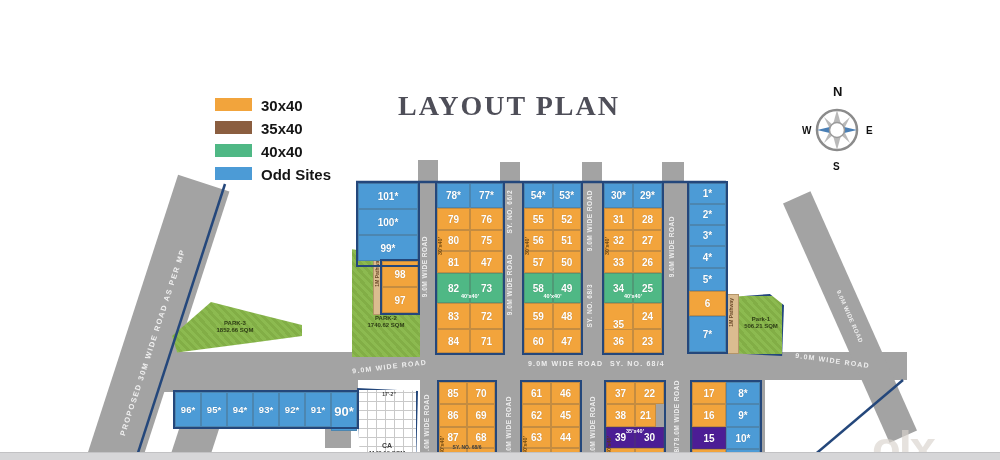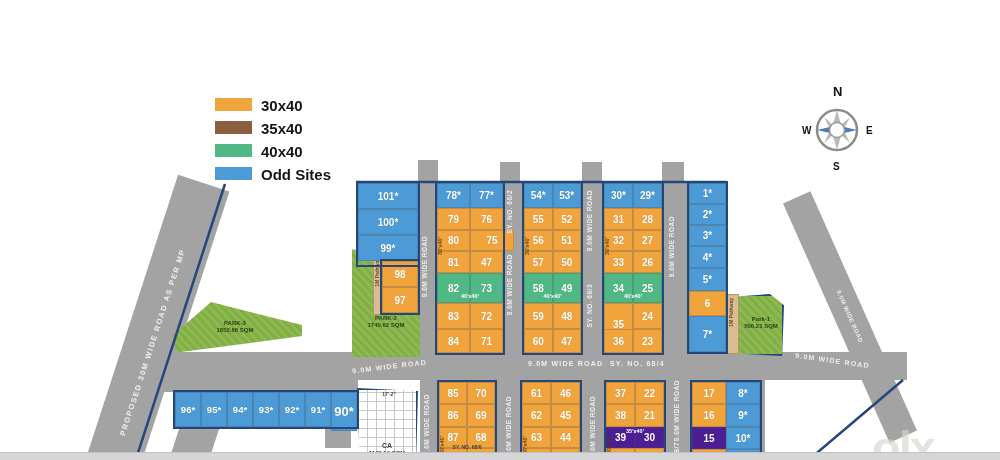--- a/index.html
+++ b/index.html
@@ -62,20 +62,21 @@
   #bottombar{position:absolute;left:0;top:452px;width:1000px;height:8px;background:#d6d6d8;border-top:1px solid #c2c2c4;}
   svg.overlay{position:absolute;left:0;top:0;pointer-events:none;}
 </style>
 </head>
 <body>
 
 <div id="stage">
 
 
   <div id="doc">
+    <div id="plan-title">LAYOUT PLAN</div>
     <div id="legend">
         <div class="lg-row" style="top: 53px; width: 140px;">
           <div class="lg-swatch" style="background: rgb(242, 164, 60);"></div>
           <div class="lg-label">30x40</div>
         </div>
         <div class="lg-row" style="top: 76px; width: 140px;">
           <div class="lg-swatch" style="background: rgb(139, 94, 64);"></div>
           <div class="lg-label">35x40</div>
         </div>
         <div class="lg-row" style="top: 99px; width: 140px;">
@@ -126,21 +127,21 @@
         <div class="cell pb" style="left: 358px; top: 191px; width: 60px; height: 26px;">99*</div>
         <div class="cell po" style="left: 382px; top: 217px; width: 36px; height: 26px;">98</div>
         <div class="cell po" style="left: 382px; top: 243px; width: 36px; height: 26px;">97</div>
         <div class="island" style="left: 356px; top: 137px; width: 64px; height: 86px;"></div>
         <div class="island" style="left: 380px; top: 215px; width: 40px; height: 56px;"></div>
         <div class="cell pb" style="left: 437px; top: 139px; width: 33px; height: 25px;">78*</div>
         <div class="cell pb" style="left: 470px; top: 139px; width: 33px; height: 25px;">77*</div>
         <div class="cell po" style="left: 437px; top: 164px; width: 33px; height: 22px;">79</div>
         <div class="cell po" style="left: 470px; top: 164px; width: 33px; height: 22px;">76</div>
         <div class="cell po" style="left: 437px; top: 186px; width: 33px; height: 21px;">80</div>
-        <div class="cell po" style="left: 470px; top: 186px; width: 44px; height: 21px;">75</div>
+        <div class="cell po" style="left: 470px; top: 186px; width: 33px; height: 21px;">75</div>
         <div class="cell po" style="left: 437px; top: 207px; width: 33px; height: 22px;">81</div>
         <div class="cell po" style="left: 470px; top: 207px; width: 33px; height: 22px;">47</div>
         <div class="cell pg" style="left: 437px; top: 229px; width: 33px; height: 30px;">82</div>
         <div class="cell pg" style="left: 470px; top: 229px; width: 33px; height: 30px;">73</div>
         <div class="cell po" style="left: 437px; top: 259px; width: 33px; height: 26px;">83</div>
         <div class="cell po" style="left: 470px; top: 259px; width: 33px; height: 26px;">72</div>
         <div class="cell po" style="left: 437px; top: 285px; width: 33px; height: 24px;">84</div>
         <div class="cell po" style="left: 470px; top: 285px; width: 33px; height: 24px;">71</div>
         <div class="island" style="left: 435px; top: 137px; width: 70px; height: 174px;"></div>
         <div class="dim" style="left: 437px; top: 249px; width: 66px;">40'x40'</div>
@@ -203,21 +204,21 @@
         <div class="cell po" style="left: 551px; top: 360px; width: 29px; height: 23px;">45</div>
         <div class="cell po" style="left: 522px; top: 383px; width: 29px; height: 21px;">63</div>
         <div class="cell po" style="left: 551px; top: 383px; width: 29px; height: 21px;">44</div>
         <div class="cell po" style="left: 522px; top: 404px; width: 29px; height: 22px;">64</div>
         <div class="cell po" style="left: 551px; top: 404px; width: 29px; height: 22px;">43</div>
         <div class="island" style="left: 520px; top: 336px; width: 62px; height: 114px;"></div>
         <div class="sdim" style="left: 516px; top: 398px;">30'x40'</div>
         <div class="cell po" style="left: 606px; top: 338px; width: 29px; height: 22px;">37</div>
         <div class="cell po" style="left: 635px; top: 338px; width: 29px; height: 22px;">22</div>
         <div class="cell po" style="left: 606px; top: 360px; width: 29px; height: 23px;">38</div>
-        <div class="cell po" style="left: 635px; top: 360px; width: 29px; height: 23px; text-align: right;">21</div>
+        <div class="cell po" style="left: 635px; top: 360px; width: 21px; height: 23px; text-align: right;">21</div>
         <div class="cell pn" style="left: 606px; top: 383px; width: 29px; height: 21px;">39</div>
         <div class="cell pn" style="left: 635px; top: 383px; width: 29px; height: 21px;">30</div>
         <div class="cell po" style="left: 606px; top: 404px; width: 29px; height: 22px;">40</div>
         <div class="cell po" style="left: 635px; top: 404px; width: 29px; height: 22px;">19</div>
         <div class="island" style="left: 604px; top: 336px; width: 62px; height: 114px;"></div>
         <div class="dim" style="left: 606px; top: 384px; width: 58px;">35'x40'</div>
         <div class="sdim" style="left: 600px; top: 398px;">30'x40'</div>
         <div class="cell po" style="left: 692px; top: 338px; width: 34px; height: 22px;">17</div>
         <div class="cell pb" style="left: 726px; top: 338px; width: 34px; height: 22px;">8*</div>
         <div class="cell po" style="left: 692px; top: 360px; width: 34px; height: 23px;">16</div>

